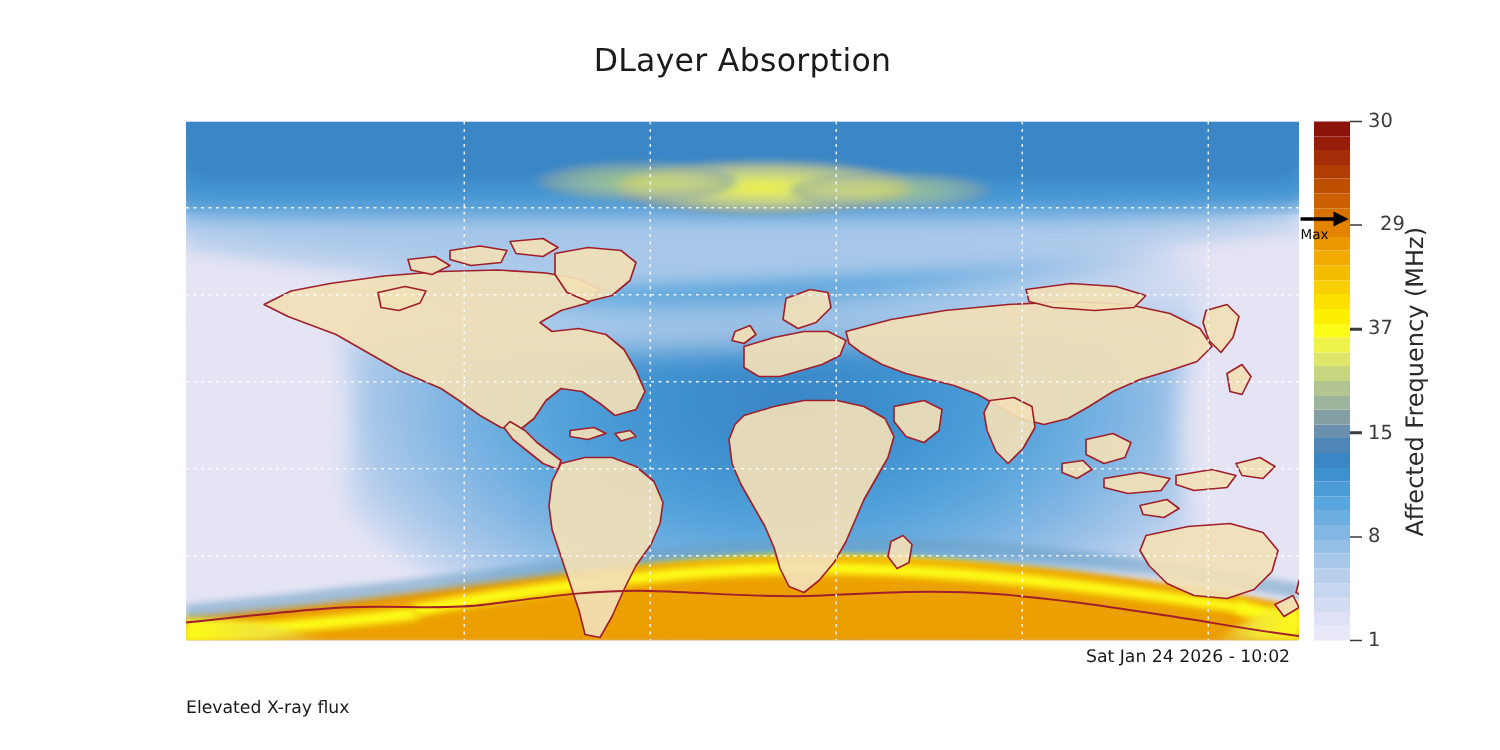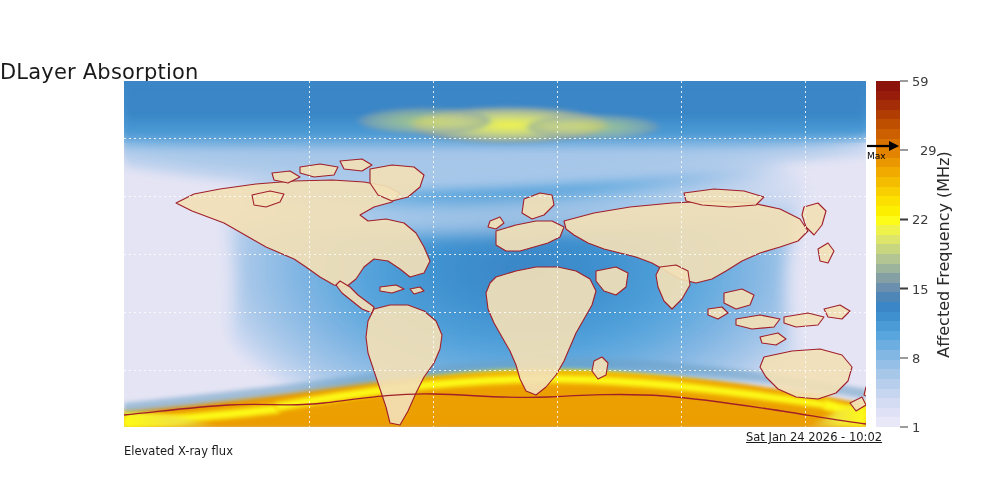--- a/index.html
+++ b/index.html
@@ -5,21 +5,21 @@
   html,body{margin:0;padding:0;}
   body{
     width:1000px;height:500px;background:#ffffff;
     font-family:"DejaVu Sans","Liberation Sans",sans-serif;
     overflow:hidden;position:relative;
   }
   #root{position:absolute;left:0;top:0;width:1000px;height:500px;}
 
   
   .title{
-    position:absolute;left:0;top:60px;width:990px;
+    position:absolute;left:0;top:28px;width:990px;text-align:center;
     font-size:21px;color:#1a1a1a;letter-spacing:.2px;
   }
 
   
   .plot{
     position:absolute;left:124px;top:81px;width:742px;height:346px;
     overflow:hidden;background:#e4e4f4;
   }
   .plot-svg{position:absolute;left:0;top:0;width:742px;height:346px;display:block;}
 
@@ -42,25 +42,24 @@
   }
   .maxmark{position:absolute;left:0px;width:34px;height:22px;}
   .maxmark svg{display:block;}
 
   
   .note{
     position:absolute;left:124px;font-size:11.5px;color:#1a1a1a;
     line-height:1.25;white-space:nowrap;
   }
   .note.l1{top:430px;}
-  .note.l2{top:444px;}
+  .note.l2{top:464px;}
   .stamp{
-    position:absolute;left:746px;top:430px;font-size:11.5px;color:#1a1a1a;
+    position:absolute;left:724px;top:430px;font-size:11.5px;color:#1a1a1a;
     white-space:nowrap;
-    text-decoration:underline;
   }
   .copyright{
     position:absolute;left:10px;top:476px;font-size:12px;color:#111;
     font-style:italic;white-space:nowrap;
   }
 </style>
 </head>
 <body>
 
 <div id="root">
@@ -315,29 +314,29 @@
         <div class="ctick" style="top: 276.8px;">
           <span class="dash"></span>
           <span class="lbl">8</span>
         </div>
         <div class="ctick" style="top: 207.6px;">
           <span class="dash"></span>
           <span class="lbl">15</span>
         </div>
         <div class="ctick" style="top: 138.4px;">
           <span class="dash"></span>
-          <span class="lbl">22</span>
+          <span class="lbl">37</span>
         </div>
         <div class="ctick" style="top: 69.2px; gap: 12px;">
           <span class="dash"></span>
           <span class="lbl">29</span>
         </div>
         <div class="ctick" style="top: 0px;">
           <span class="dash"></span>
-          <span class="lbl">59</span>
+          <span class="lbl">30</span>
         </div>
       </div>
     <div class="maxmark" id="cbar-maxmark" style="top: 58px; left: -10px;">
       <svg width="34" height="22" viewBox="0 0 34 22">
         <line x1="1" y1="7" x2="24" y2="7" stroke="#000" stroke-width="2.2"></line>
         <polygon points="23,2 33,7 23,12" fill="#000"></polygon>
         <text x="1" y="20" font-family="DejaVu Sans, sans-serif" font-size="9" fill="#000" id="maxmark-text">Max</text>
       </svg>
     </div>
   </div>

